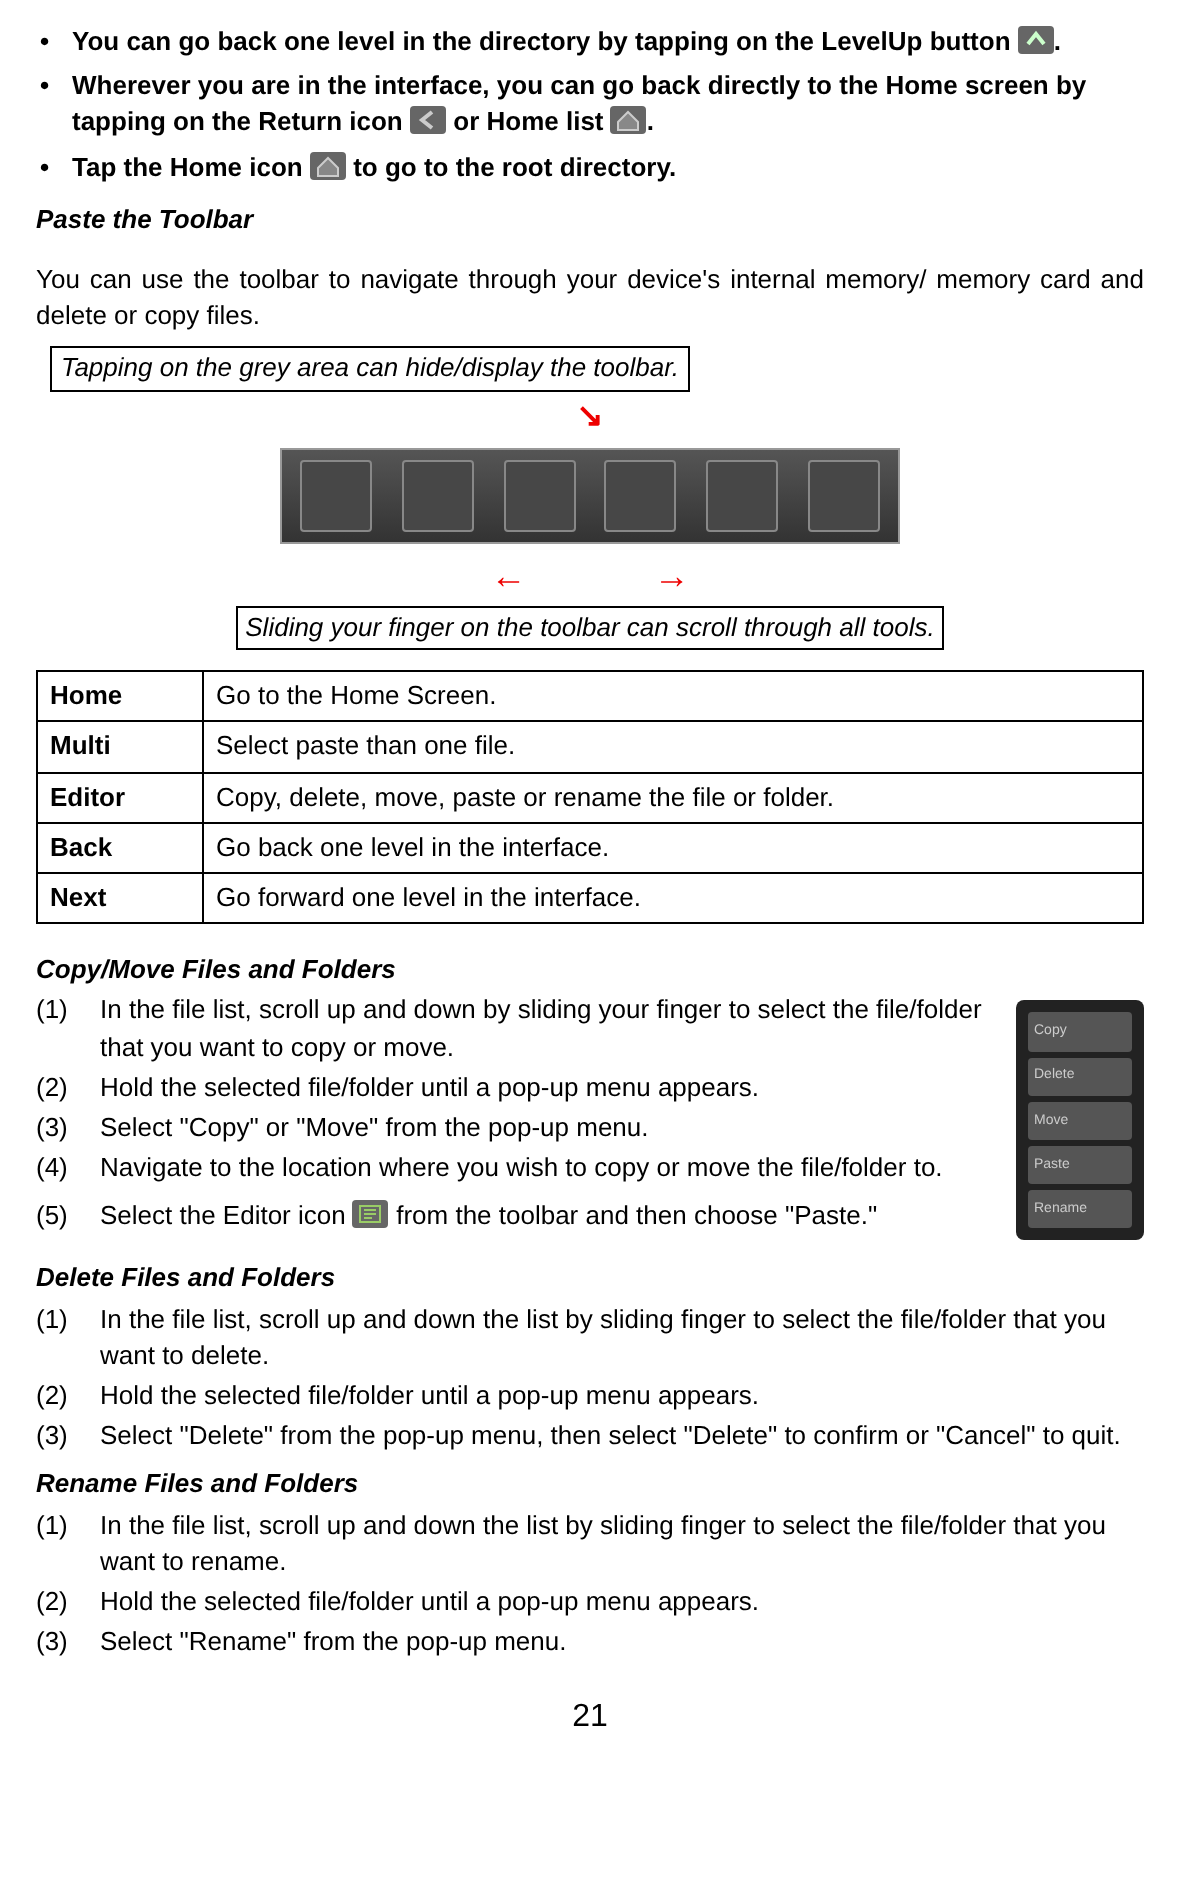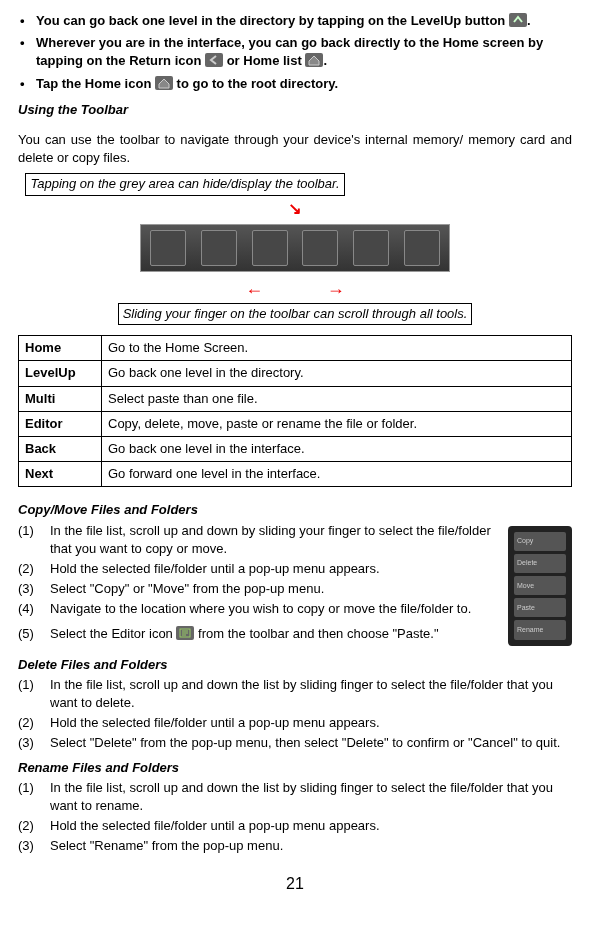--- a/index.html
+++ b/index.html
@@ -180,21 +180,21 @@
     <span>Tap the Home icon </span>
     <span class="inline-icon">
       <svg width="14" height="12" viewBox="0 0 14 12">
           <path d="M2 7 L7 2 L12 7 L12 11 L2 11 Z" stroke="#ccc" stroke-width="1" fill="#888"></path>
         </svg>
     </span>
     <span> to go to the root directory.</span>
   </li>
 </ul>
 
-<div class="heading">Using the Toolbar</div>
+<div class="heading">Paste the Toolbar</div>
 <div class="para">You can use the toolbar to navigate through your device's internal memory/ memory card and delete or copy files.</div>
 
 <div class="callout-wrap">
   <div class="callout" style="margin-left:-220px;">Tapping on the grey area can hide/display the toolbar.</div>
 </div>
 <div class="fig-wrap">
   <span class="arrow" style="font-size:16px;">↘</span>
 </div>
 <div class="toolbar-figure">
   <div class="toolbar-img">
@@ -212,24 +212,20 @@
 </div>
 <div class="callout-wrap">
   <div class="callout">Sliding your finger on the toolbar can scroll through all tools.</div>
 </div>
 
 <table class="defs">
   <tbody id="table-body">
       <tr>
         <td class="name">Home</td>
         <td>Go to the Home Screen.</td>
-      </tr>
-      <tr>
-        <td class="name">LevelUp</td>
-        <td>Go back one level in the directory.</td>
       </tr>
       <tr>
         <td class="name">Multi</td>
         <td>Select paste than one file.</td>
       </tr>
       <tr>
         <td class="name">Editor</td>
         <td>Copy, delete, move, paste or rename the file or folder.</td>
       </tr>
       <tr>

